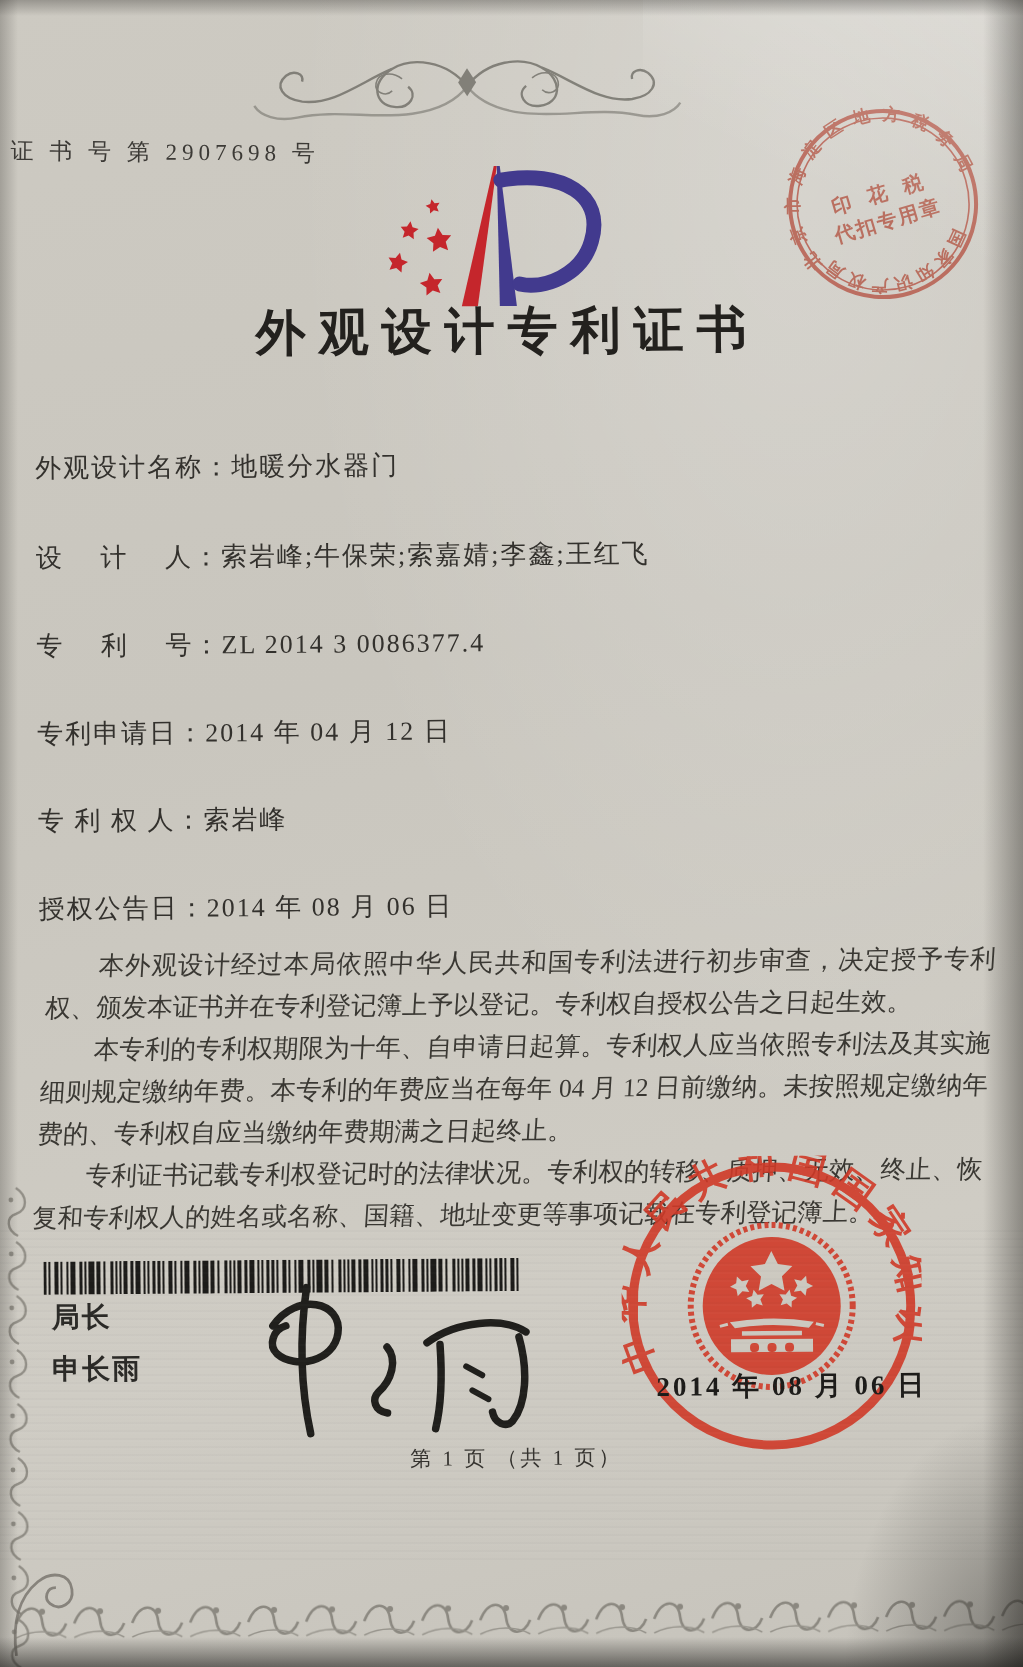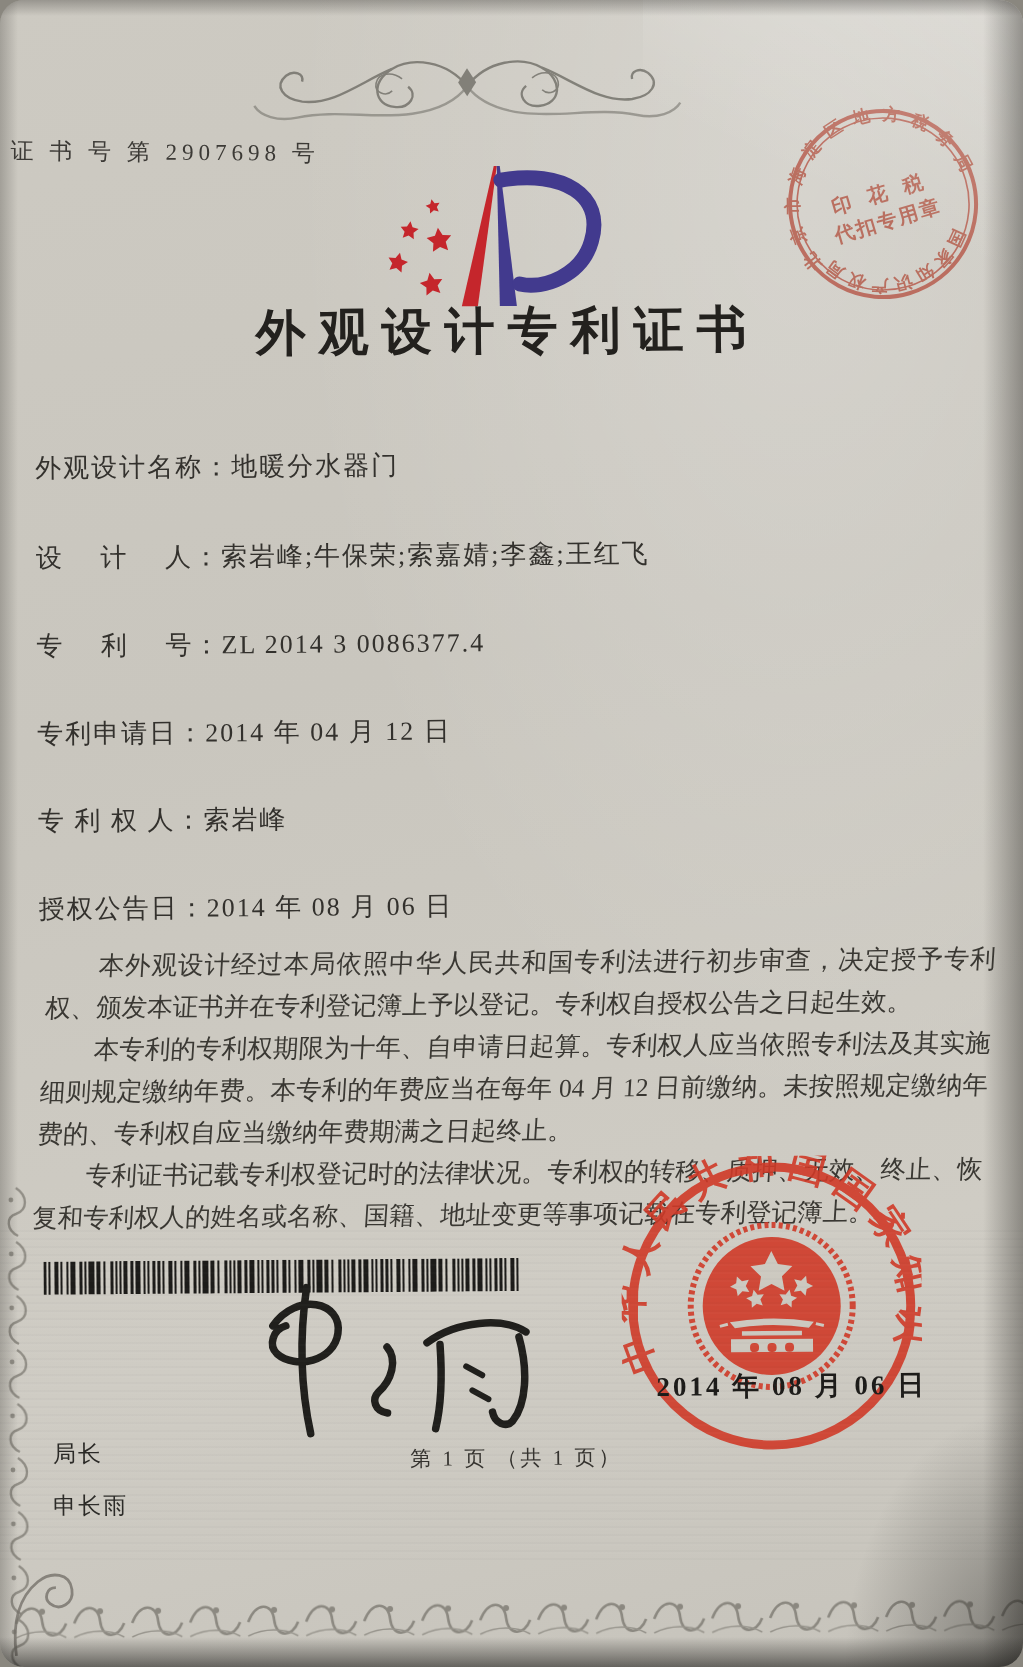--- a/index.html
+++ b/index.html
@@ -1,33 +1,33 @@
 <!DOCTYPE html>
 <html><head>
 <meta charset="utf-8">
 <style>
   html,body{margin:0;padding:0;background:#8a877f;}
   .page{
     position:relative;width:1023px;height:1667px;overflow:hidden;
     background:
       radial-gradient(ellipse at 78% 10%, rgba(255,255,255,.22), rgba(255,255,255,0) 45%),
       linear-gradient(168deg,#cdcac2 0%,#c9c6be 40%,#cfccc4 75%,#c6c3bb 100%);
-    font-family:"Liberation Serif", serif;color:#2e2c29;border-radius:24px;
+    font-family:"Liberation Serif", serif;color:#2e2c29;
   }
   .content{position:absolute;inset:0;transform:rotate(-0.45deg);}
   .abs{position:absolute;}
   .cert-no{top:134px;left:16px;font-size:23px;letter-spacing:5px;color:#3c3a36;transform:rotate(0.9deg);}
   .title{top:298px;left:0;width:100%;text-align:center;font-size:50px;font-weight:bold;
          letter-spacing:13px;color:#23211e;}
   .field{position:absolute;left:38px;font-size:26px;letter-spacing:2px;color:#33312d;white-space:nowrap;}
   .f0{top:447px;} .f1{top:537px;} .f2{top:625px;} .f3{top:713px;} .f4{top:800px;} .f5{top:888px;}
   .bodytext{top:942px;left:38px;width:948px;font-size:25.5px;line-height:42px;color:#3a3833;
             transform:skewX(-4deg);}
   .bodytext p{margin:0;text-indent:2em;text-align:justify;}
-  .signer{left:48px;top:1424px;font-size:23px;font-weight:normal;color:#2b2a27;line-height:52px;
+  .signer{left:48px;top:1288px;font-size:28px;font-weight:bold;color:#2b2a27;line-height:52px;
           font-family:"Liberation Sans", sans-serif;letter-spacing:2px;}
   .seal-date{left:652px;top:1370px;font-size:27px;font-weight:bold;letter-spacing:3px;color:#1c1b19;z-index:6;}
   .footer{left:0;top:1444px;width:100%;text-align:center;font-size:21px;letter-spacing:3px;color:#35332f;}
   .barcode{left:40px;top:1258px;z-index:2;}
   .signature-svg{left:185px;top:1262px;z-index:3;}
   .seal-svg{left:618px;top:1158px;z-index:4;}
   .stamp-svg{left:783px;top:100px;}
   .logo-svg{left:378px;top:158px;}
   .ornament-top{left:248px;top:50px;}
   .border-left{left:0;top:1180px;}

